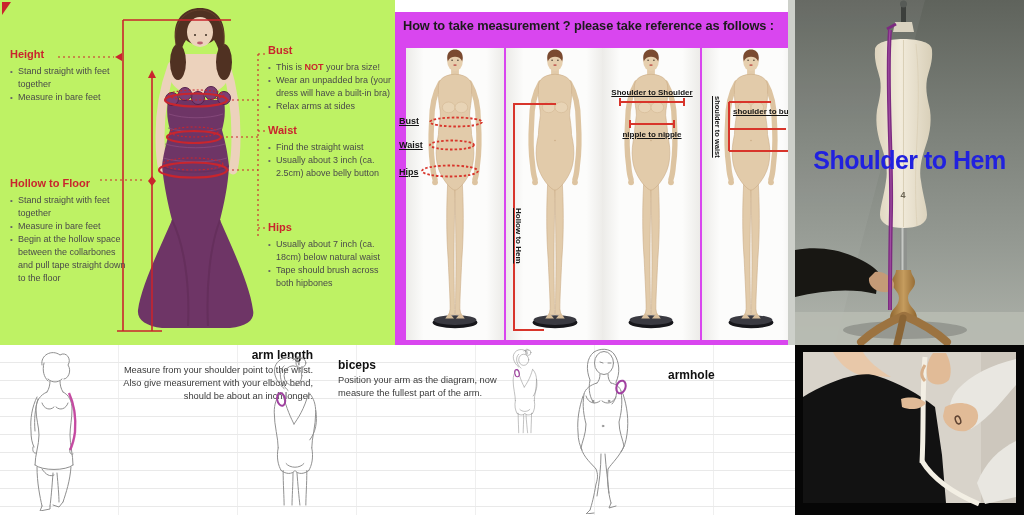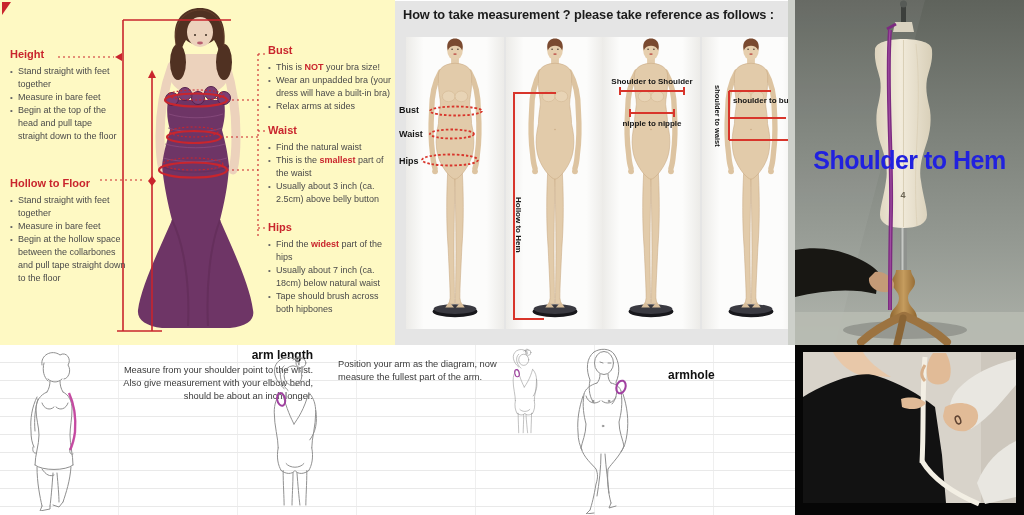--- a/index.html
+++ b/index.html
@@ -11,21 +11,21 @@
   .note-block{position:absolute;color:#4a4a4a;font-size:9px;line-height:13px;}
   .note-h{font-weight:bold;font-size:11px;color:#c9252d;margin-bottom:4px;}
   .b{position:relative;padding-left:8px;}
   .b::before{content:"\2022";position:absolute;left:0;top:0;font-size:8px;color:#666;}
   .em{color:#c9252d;font-weight:bold;}
   
   #mid-header{position:absolute;left:403px;top:6px;width:392px;font-size:12.8px;
     font-weight:bold;color:#1b1b1b;letter-spacing:-0.1px;}
   .mann{position:absolute;top:36px;width:98px;height:292px;
     background:linear-gradient(90deg,#ecebe8,#fcfcfb 18%,#fcfcfb 82%,#ecebe8);}
-  .mlabel{position:absolute;font-weight:bold;font-size:8px;color:#151515;white-space:nowrap;}
+  .mlabel{position:absolute;font-weight:bold;font-size:8px;color:#151515;white-space:nowrap;text-decoration:underline;}
   .mlabel.center{text-align:center;}
   .vert{writing-mode:vertical-rl;}
   
   #hem-caption{position:absolute;left:795px;top:146px;width:229px;text-align:center;
     font-weight:bold;font-size:25px;color:#2121df;letter-spacing:-0.5px;}
   
   #bottom-row{position:absolute;left:0;top:345px;width:795px;height:170px;background-color:#fff;
     background-image:repeating-linear-gradient(to bottom,transparent 0 17px,#e9e9e9 17px 18px),
       repeating-linear-gradient(to right,transparent 0 118px,#efefef 118px 119px);}
   .sk-h{font-size:12px;font-weight:bold;color:#101010;margin-bottom:2px;}
@@ -81,21 +81,21 @@
           <path d="M37,119 C37,133 38,146 38,154"></path>
             <path d="M47,121 C47,134 46,146 46,154"></path>
           <path d="M51,121 C52,134 53,146 54,154"></path>
             <path d="M61,119 C61,133 60,146 60,154"></path>
         </g>
         <ellipse cx="35" cy="47" rx="4" ry="6.5" stroke="#a040a0" stroke-width="2" fill="none" transform="rotate(-12 35 47)"></ellipse>
       </symbol>
     </defs>
   </svg>
 
-  <div class="abs" id="left-panel" style="left:0;top:0;width:395px;height:345px;background:#fef9c3;">
+  <div class="abs" id="left-panel" style="left:0;top:0;width:395px;height:345px;background:#bef264;">
 
     <svg class="abs" style="left:112px;top:2px" width="160" height="335" viewBox="0 0 160 335">
       <path d="M60,64 C52,86 48,110 48,134 C48,150 49,160 51,168" stroke="#ecd2bc" stroke-width="9" fill="none" stroke-linecap="round"></path>
       <path d="M114,64 C121,86 124,110 124,134 C124,150 123,160 121,168" stroke="#ecd2bc" stroke-width="9" fill="none" stroke-linecap="round"></path>
       <path d="M68,52 L104,52 C112,54 116,58 118,64 C118,80 112,90 86,95 C62,90 56,80 56,64 C58,58 62,54 68,52 Z" fill="#ecd2bc"></path>
       <path d="M56,98 C54,112 56,120 58,128 C54,142 51,154 50,164 C52,184 56,202 60,218 C46,250 29,285 26,308 C25,318 34,324 50,326 L118,326 C136,324 143,317 141,308 C138,284 122,250 108,218 C112,202 116,184 117,164 C116,154 114,142 110,128 C112,120 114,112 112,98 Z" fill="#6e3566"></path>
       <path d="M60,218 C72,242 78,282 76,324" stroke="#5a2950" stroke-width="2" fill="none" opacity="0.45"></path>
       <path d="M108,218 C98,244 94,284 96,324" stroke="#5a2950" stroke-width="2" fill="none" opacity="0.45"></path>
       <path d="M50,164 C62,172 102,172 117,164" stroke="#5a2950" stroke-width="1.2" fill="none" opacity="0.4"></path>
       <path d="M57,112 C72,117 96,117 111,112" stroke="#8d4f81" stroke-width="0.9" fill="none" opacity="0.8"></path>
@@ -148,53 +148,50 @@
         <polygon points="115,57 122,53 122,61"></polygon>
         <polygon points="152,70 148,78 156,78"></polygon>
         <polygon points="152,176 156,181 152,186 148,181"></polygon>
       </g>
     </svg>
 
     <div class="note-block" style="left:10px;top:48px;width:112px;">
       <div class="note-h">Height</div>
       <div class="b">Stand straight with feet together</div>
       <div class="b">Measure in bare feet</div>
-      <div class="b">Begin at the top of the head and pull tape straight down to the floor</div>
     </div>
 
     <div class="note-block" style="left:10px;top:177px;width:116px;">
       <div class="note-h">Hollow to Floor</div>
       <div class="b">Stand straight with feet together</div>
       <div class="b">Measure in bare feet</div>
       <div class="b">Begin at the hollow space between the collarbones and pull tape straight down to the floor</div>
     </div>
 
     <div class="note-block" style="left:268px;top:44px;width:124px;">
       <div class="note-h">Bust</div>
       <div class="b">This is <b class="em">NOT</b> your bra size!</div>
       <div class="b">Wear an unpadded bra (your dress will have a built-in bra)</div>
       <div class="b">Relax arms at sides</div>
     </div>
 
     <div class="note-block" style="left:268px;top:124px;width:124px;">
       <div class="note-h">Waist</div>
-      <div class="b">Find the natural waist</div>
-      <div class="b">This is the <b class="em">smallest</b> part of the waist</div>
+      <div class="b">Find the straight waist</div>
       <div class="b">Usually about 3 inch (ca. 2.5cm) above belly button</div>
     </div>
 
     <div class="note-block" style="left:268px;top:221px;width:124px;">
       <div class="note-h">Hips</div>
-      <div class="b">Find the <b class="em">widest</b> part of the hips</div>
       <div class="b">Usually about 7 inch (ca. 18cm) below natural waist</div>
       <div class="b">Tape should brush across both hipbones</div>
     </div>
   </div>
 
-  <div class="abs" id="middle-panel" style="left:395px;top:1px;width:400px;height:345px;background:#e5e5e5;">
+  <div class="abs" id="middle-panel" style="left:395px;top:12px;width:400px;height:345px;background:#d946ef;">
     <div id="mid-header" style="left:8px;">How to take measurement ?  please take reference as follows :</div>
 
     <svg class="mann" style="left:11px">
         <use href="#mannequin"></use>
       </svg>
     <svg class="mann" style="left:111px">
         <use href="#mannequin"></use>
       </svg>
     <svg class="mann" style="left:207px">
         <use href="#mannequin"></use>
@@ -319,20 +316,21 @@
     <div class="abs" style="left:123px;top:3px;width:190px;text-align:right;">
       <div class="sk-h">arm length</div>
       <div class="sk-p">Measure from your shoulder point to the wrist. Also give measurement with your elbow bend, should be about an inch longer.</div>
     </div>
 
     <svg class="abs" style="left:246px;top:8px" width="95" height="156" viewBox="0 0 95 158">
         <use href="#sketchB"></use>
       </svg>
 
     <div class="abs" style="left:338px;top:13px;width:178px;">
+      <div class="sk-h">biceps</div>
       <div class="sk-p">Position your arm as the diagram, now measure the fullest part of the arm.</div>
     </div>
 
     <svg class="abs" style="left:497px;top:2px" width="54" height="88" viewBox="0 0 95 158">
         <use href="#sketchB"></use>
       </svg>
 
     <svg class="abs" style="left:550px;top:1px" width="112" height="168" viewBox="0 0 112 168">
       <g stroke="#8f8f8f" fill="none" stroke-width="1" stroke-linecap="round">
         <path d="M44,6 C36,12 36,24 40,34 C38,44 40,52 44,57"></path>

